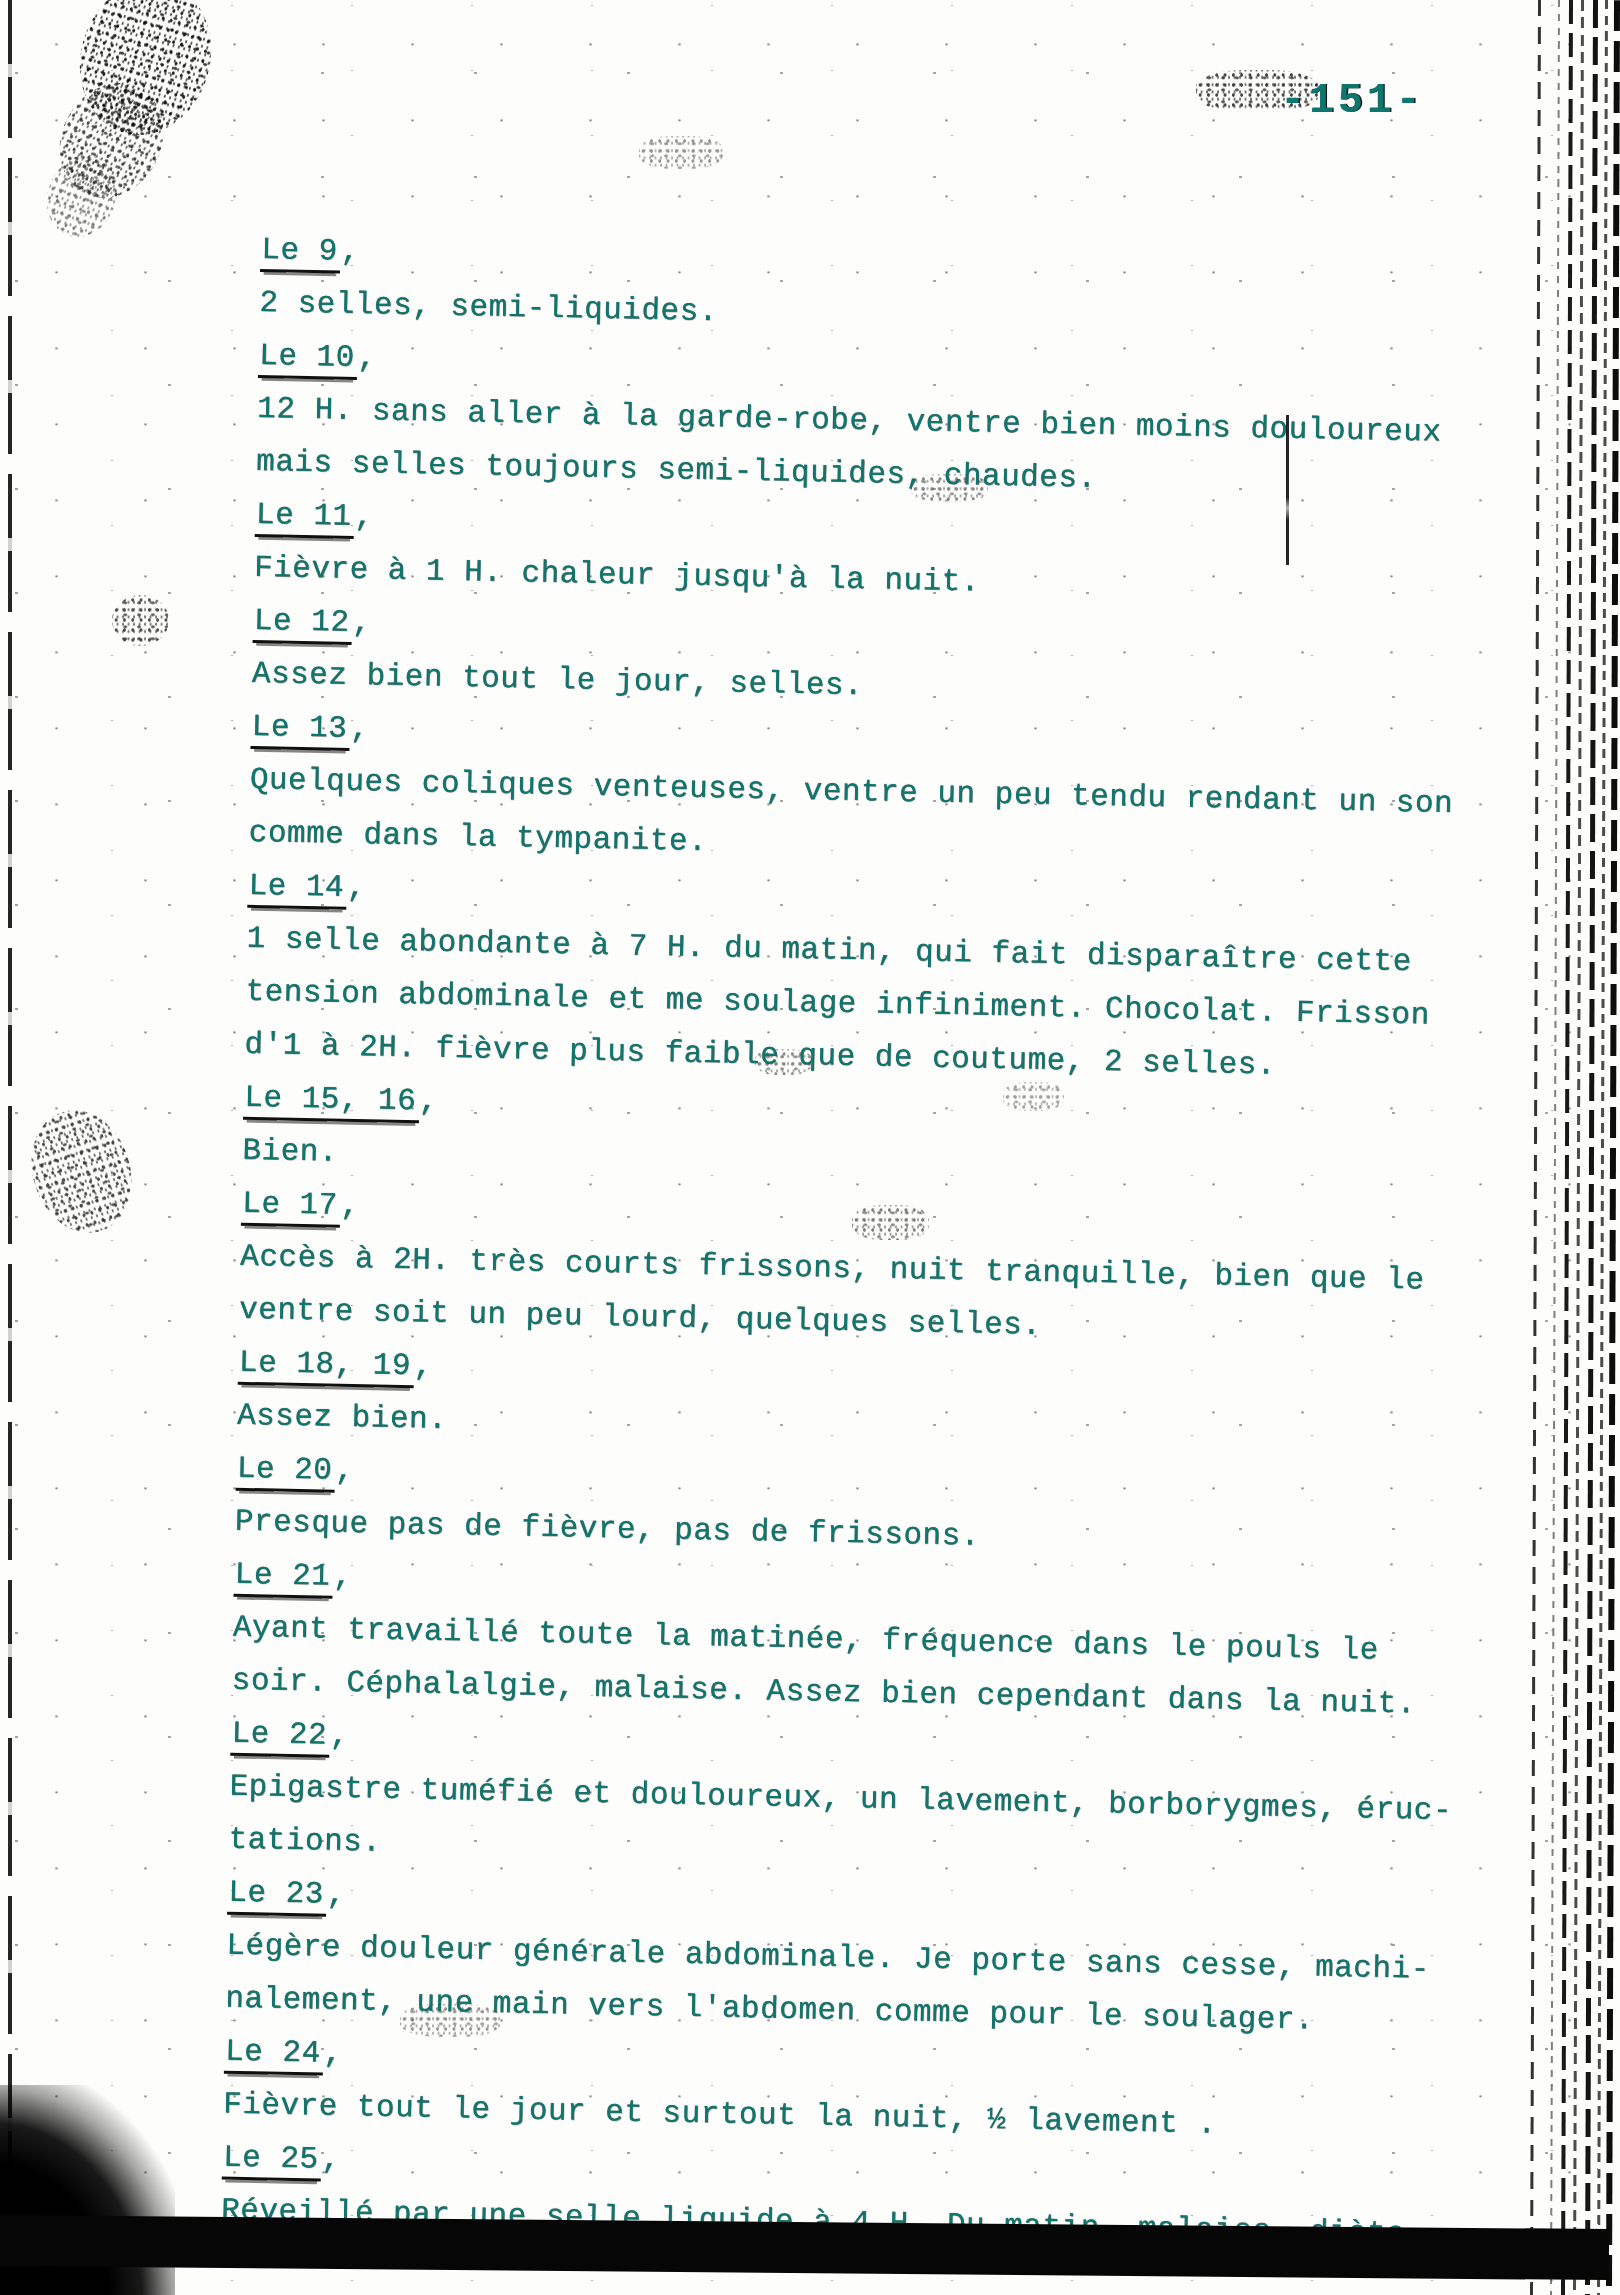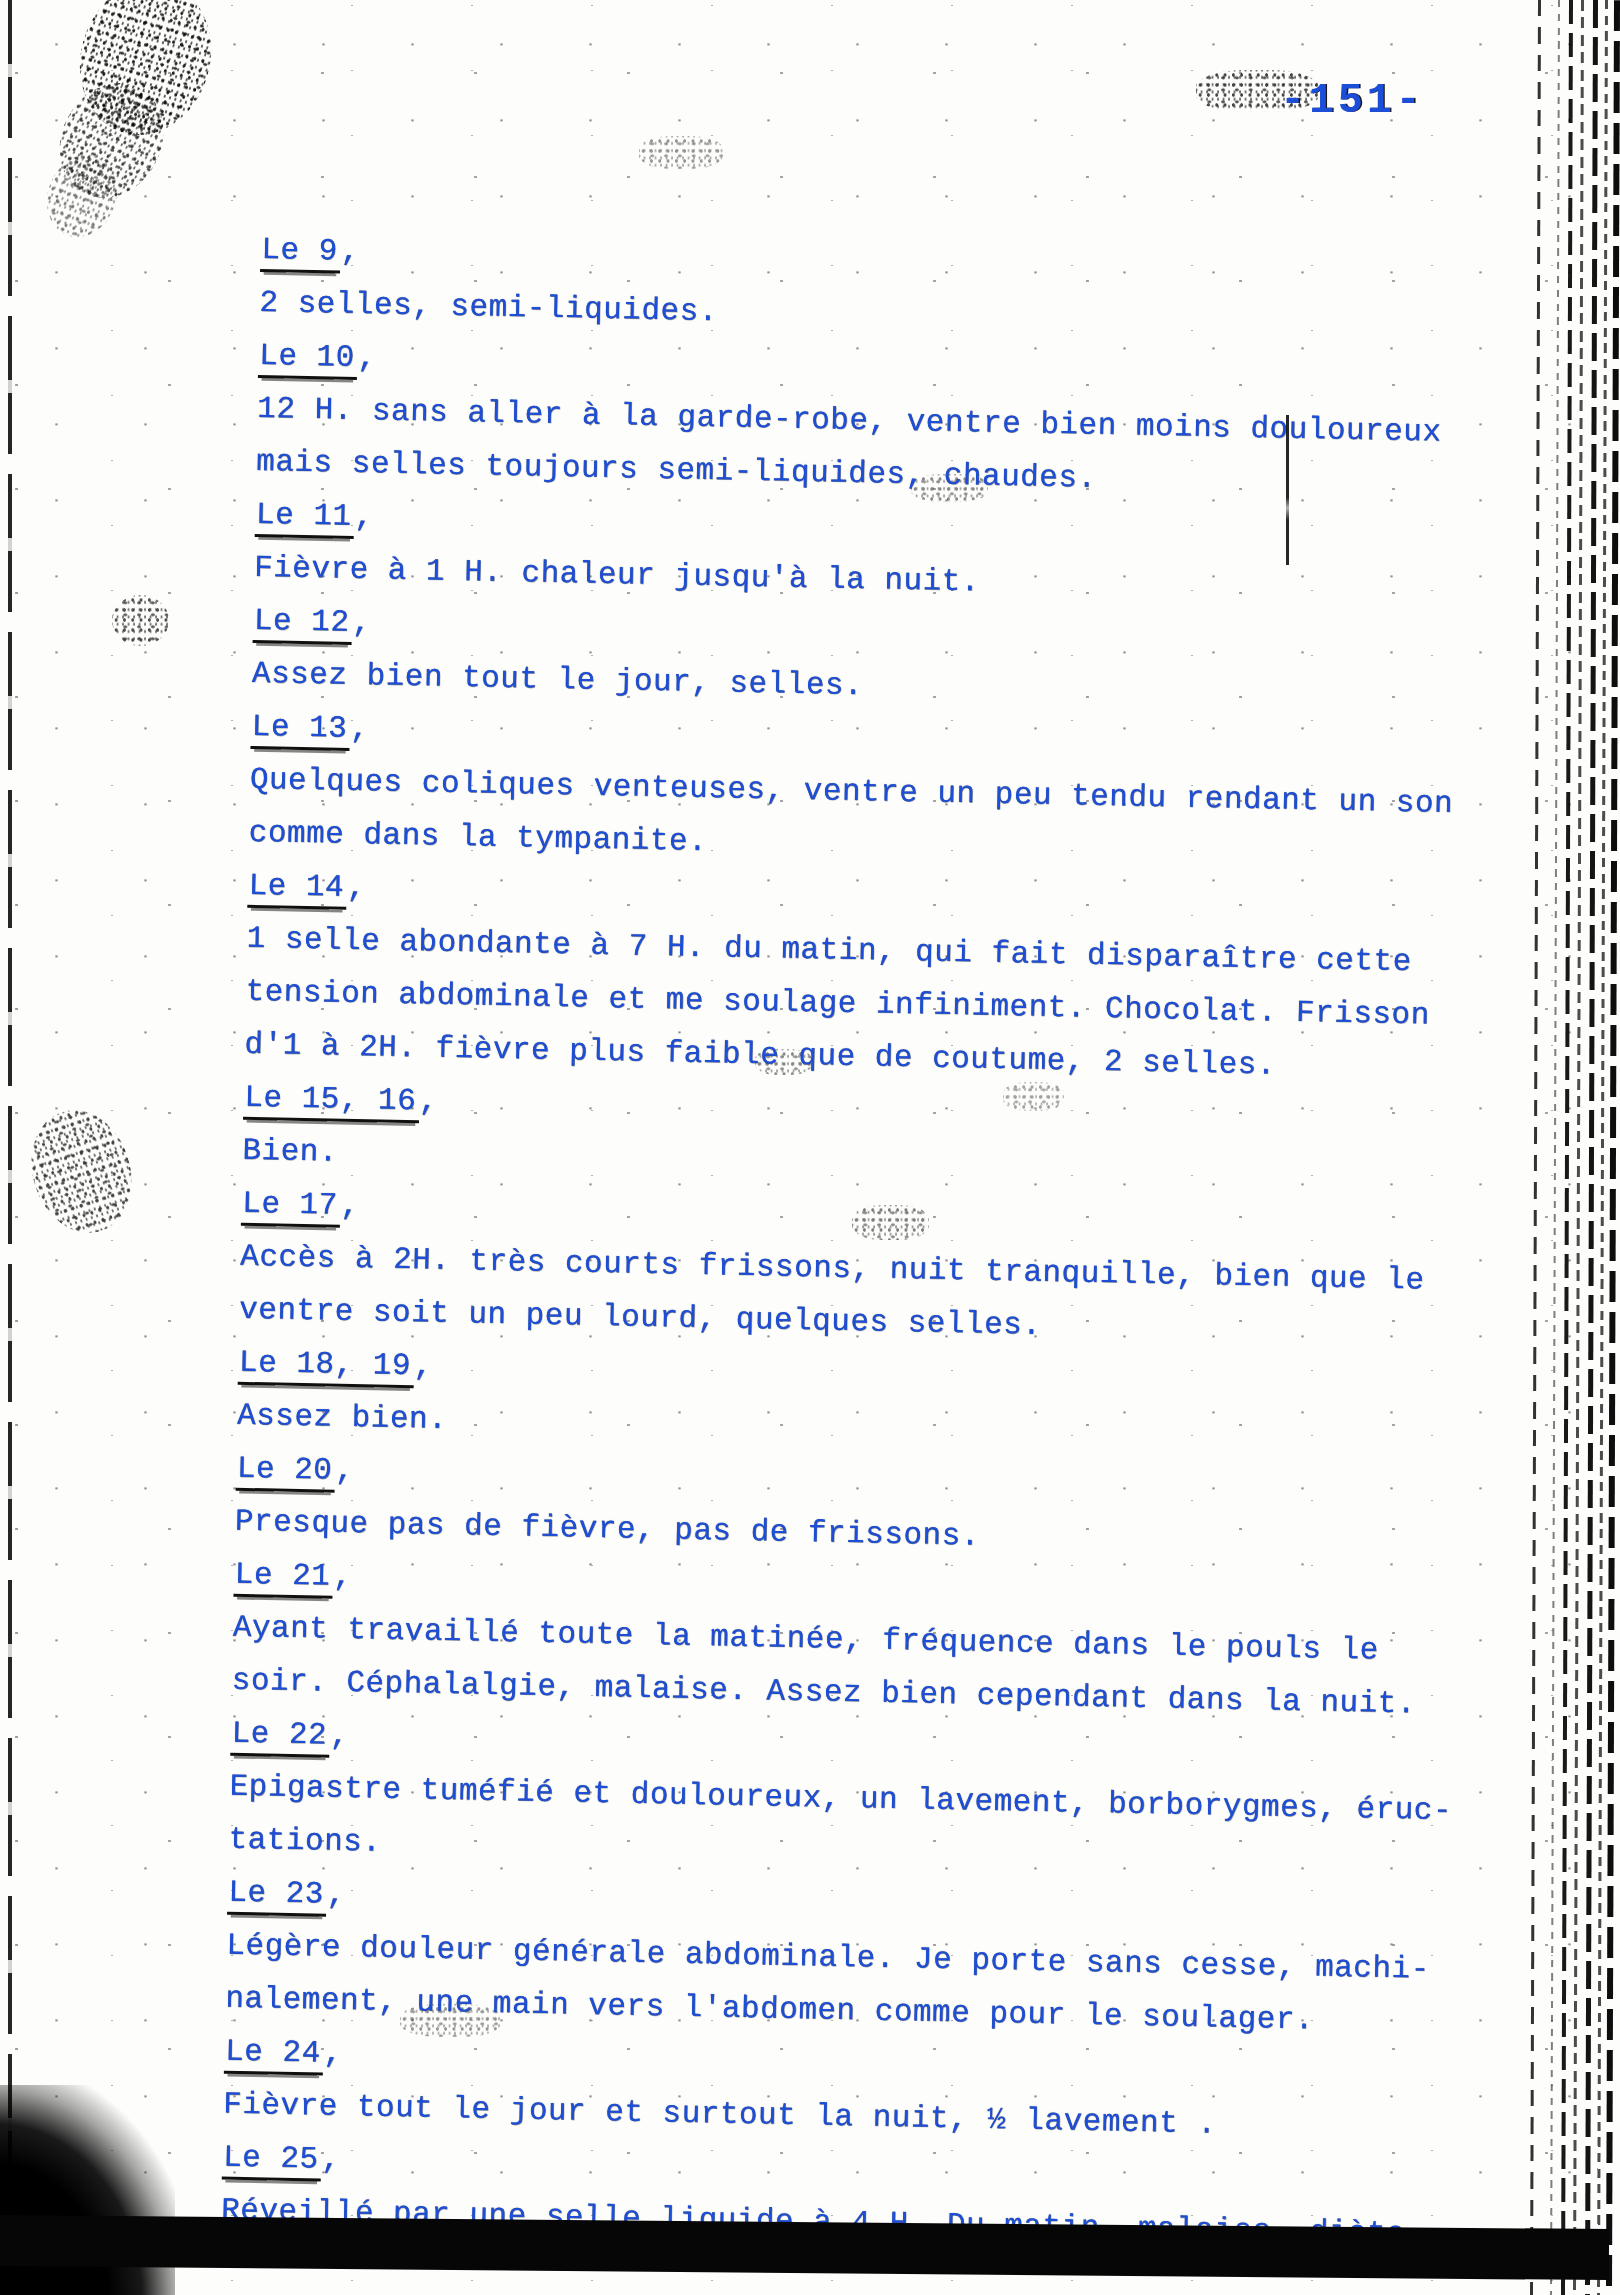--- a/index.html
+++ b/index.html
@@ -1,18 +1,18 @@
 <!DOCTYPE html>
 <html style="font-size:14.7px"><head>
 <meta charset="utf-8">
 <style>
   html,body{margin:0;padding:0;background:#555;}
   .page{
     position:relative;width:1621px;height:2296px;background:#fdfdfb;overflow:hidden;
-    font-family:"Liberation Mono","DejaVu Sans Mono",monospace;color:#1d4ed8;
+    font-family:"Liberation Mono","DejaVu Sans Mono",monospace;color:#0f766e;
   }
   
   .page::after{
     content:"";position:absolute;inset:0;pointer-events:none;opacity:.5;
     background-image:
       radial-gradient(rgba(0,0,0,.85) 1px, transparent 1.5px),
       radial-gradient(rgba(0,0,0,.6) 0.9px, transparent 1.3px),
       radial-gradient(rgba(0,0,0,.75) 1.2px, transparent 1.7px);
     background-size:89px 76px, 120px 65px, 153px 104px;
     background-position:12px 6.4px, 52px 38px, 93px 21px;

